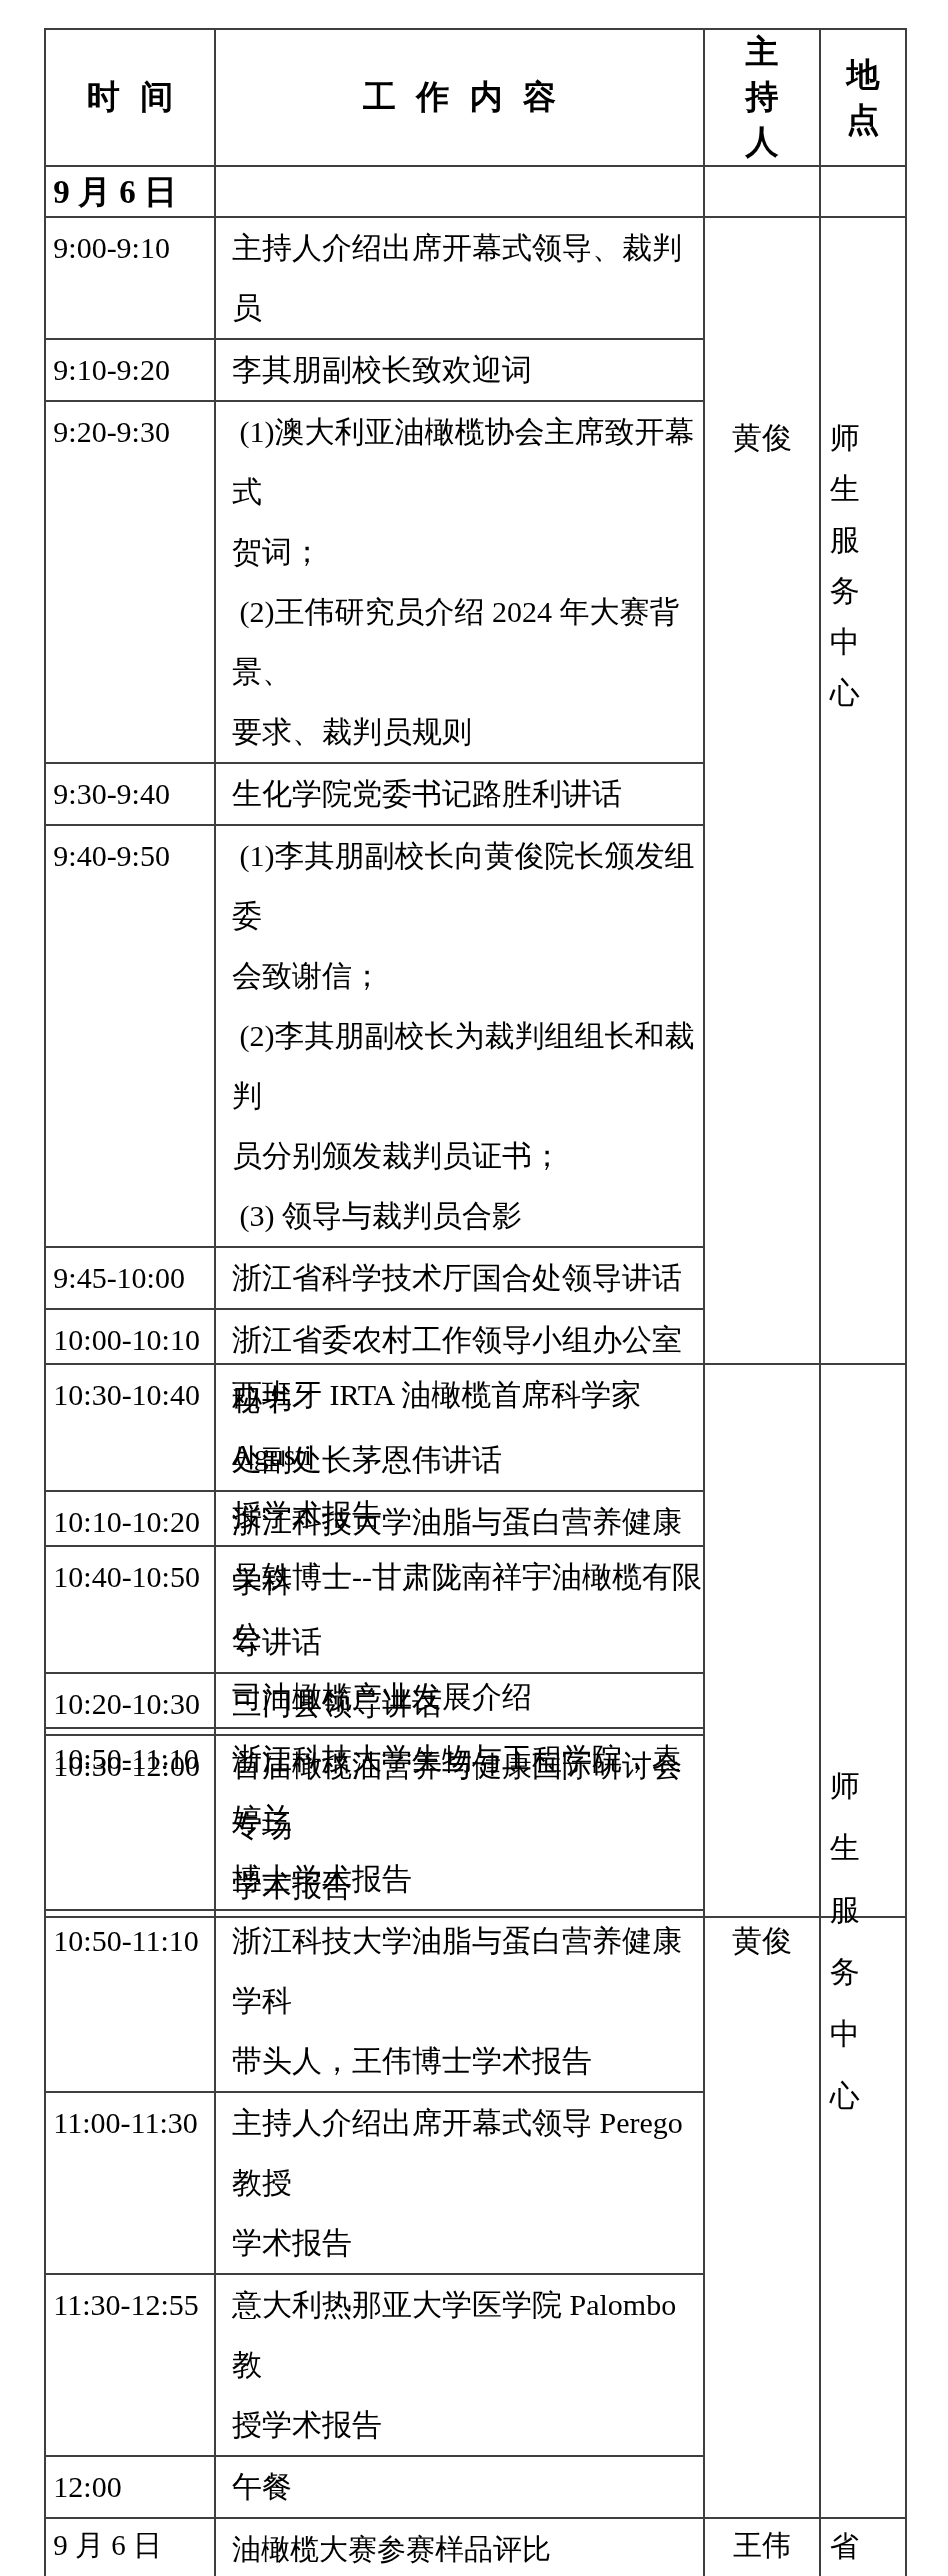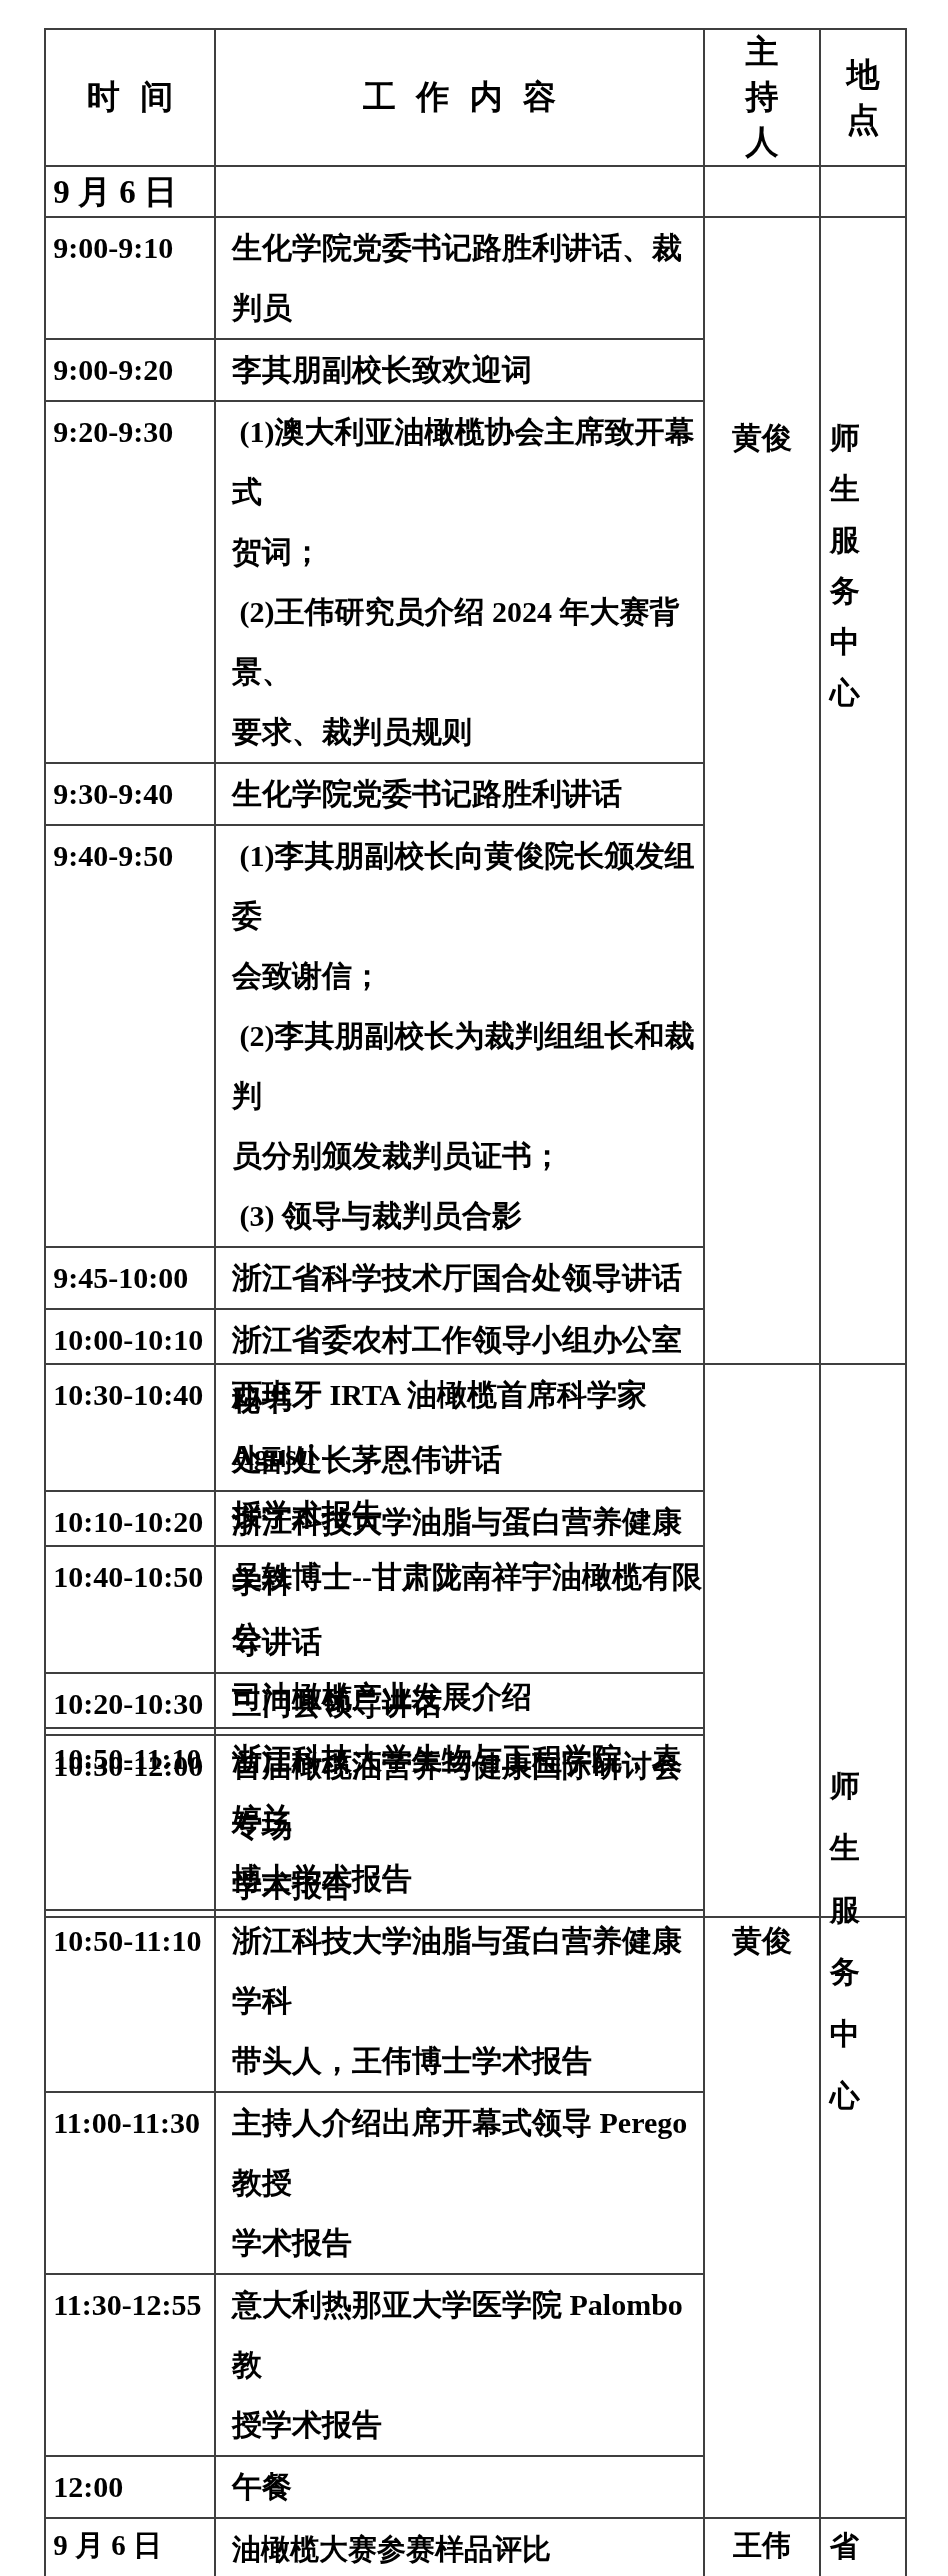--- a/index.html
+++ b/index.html
@@ -11,21 +11,21 @@
   }
   table.sched{
     position:absolute; border-collapse:separate; border-spacing:0;
     table-layout:fixed; width:862px;
     border-top:2.2px solid var(--bc); border-left:2.2px solid var(--bc);
     font-size:30px;
   }
   td,th{
     border-right:2.2px solid var(--bc); border-bottom:2.2px solid var(--bc);
     padding:0; margin:0; vertical-align:top; box-sizing:border-box; overflow:hidden;
-    font-weight:bold;
+    font-weight:normal;
   }
   th{
     font-weight:bold; font-size:33px; text-align:center; vertical-align:middle;
     letter-spacing:20.3px; padding-left:20.3px; line-height:45px;
   }
   .tm{ padding-left:7.3px; line-height:60px; white-space:pre-wrap; }
   .ct{ padding-left:16px; }
   .ln{ line-height:60px; white-space:pre-wrap; }
   .date-cell{
     font-weight:bold; font-size:33px; padding-left:7.3px;
@@ -69,35 +69,35 @@
     </tr>
     <tr style="height:51px">
       <td class="date-cell">9 月 6 日</td>
       <td></td>
       <td></td>
       <td></td>
     </tr>
     <tr style="height:62px">
       <td class="tm">9:00-9:10</td>
       <td class="ct">
-        <div class="ln">生化学院党委书记路胜利讲话、裁判员</div>
+        <div class="ln">主持人介绍出席开幕式领导、裁判员</div>
       </td>
       <td class="host-cell" rowspan="10">
         <div class="host-block1">黄俊</div>
       </td>
       <td rowspan="10">
         <div class="loc-block1">
           <div class="loc-ln">师生</div>
           <div class="loc-ln">服务</div>
           <div class="loc-ln">中心</div>
         </div>
       </td>
     </tr>
     <tr style="height:62px">
-      <td class="tm">9:00-9:20</td>
+      <td class="tm">9:10-9:20</td>
       <td class="ct">
         <div class="ln">李其朋副校长致欢迎词</div>
       </td>
     </tr>
     <tr style="height:240px">
       <td class="tm">9:20-9:30</td>
       <td class="ct">
         <div class="ln"> (1)澳大利亚油橄榄协会主席致开幕式</div>
         <div class="ln">贺词；</div>
         <div class="ln"> (2)王伟研究员介绍 2024 年大赛背景、</div>

